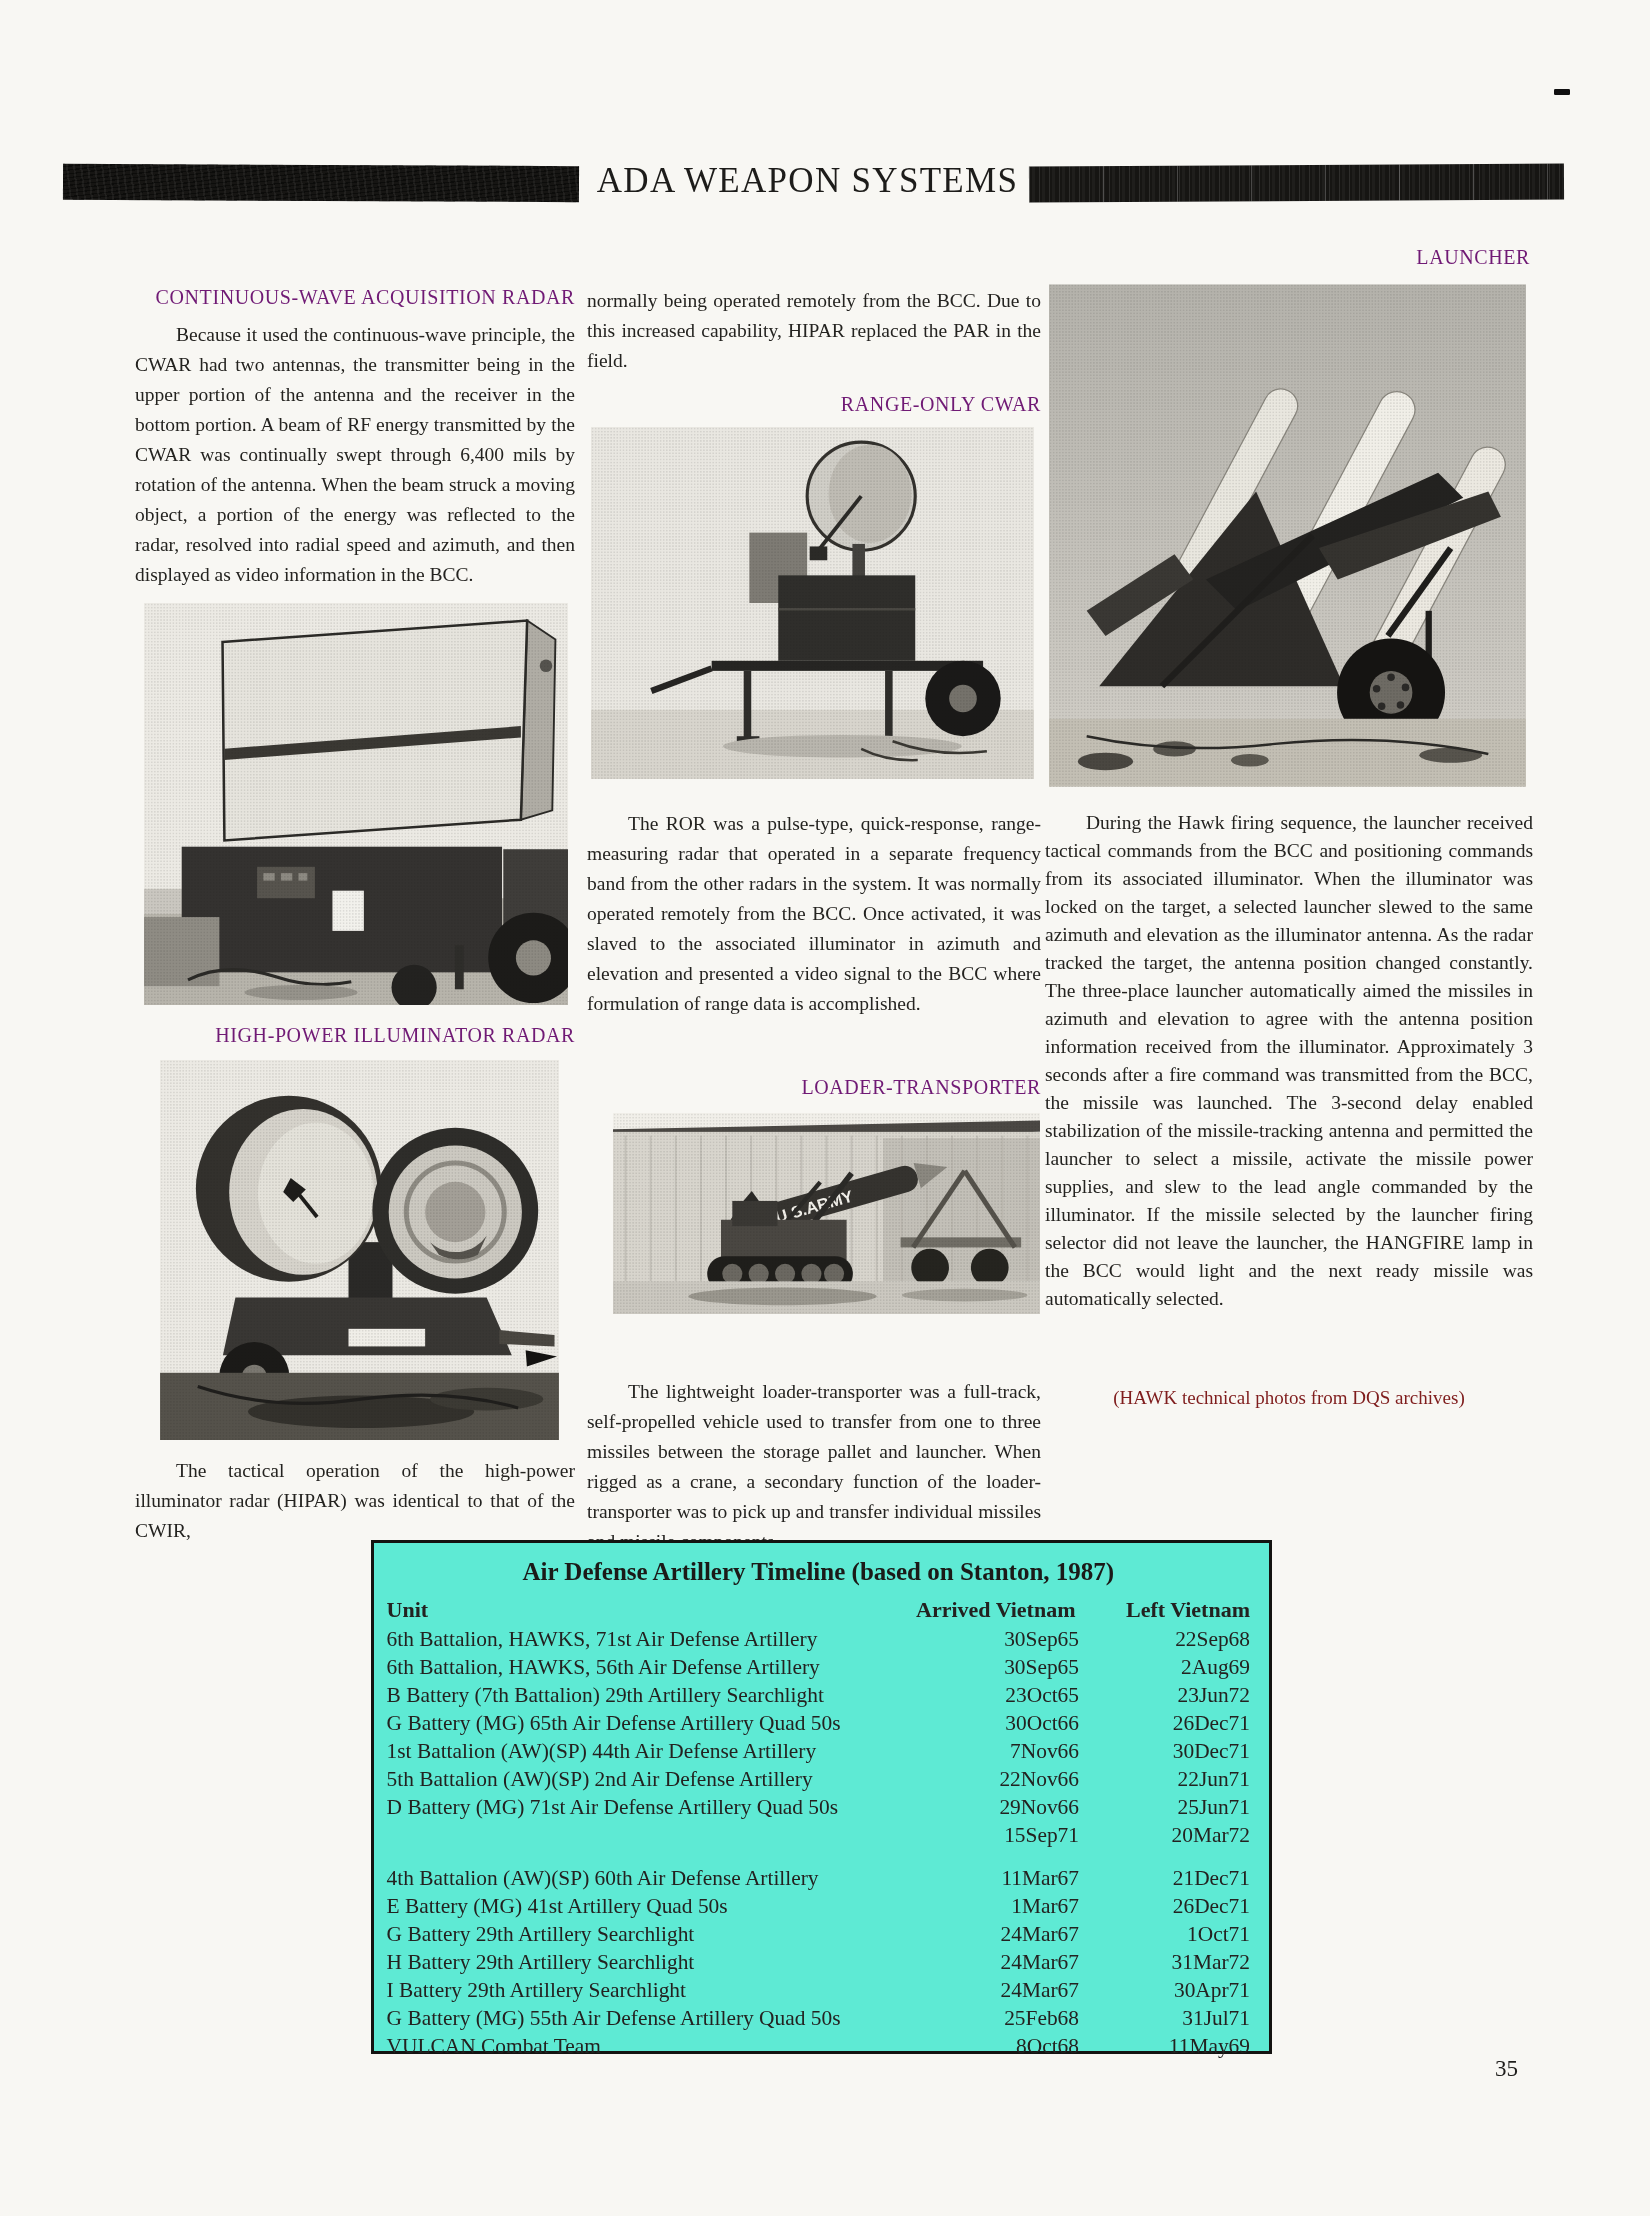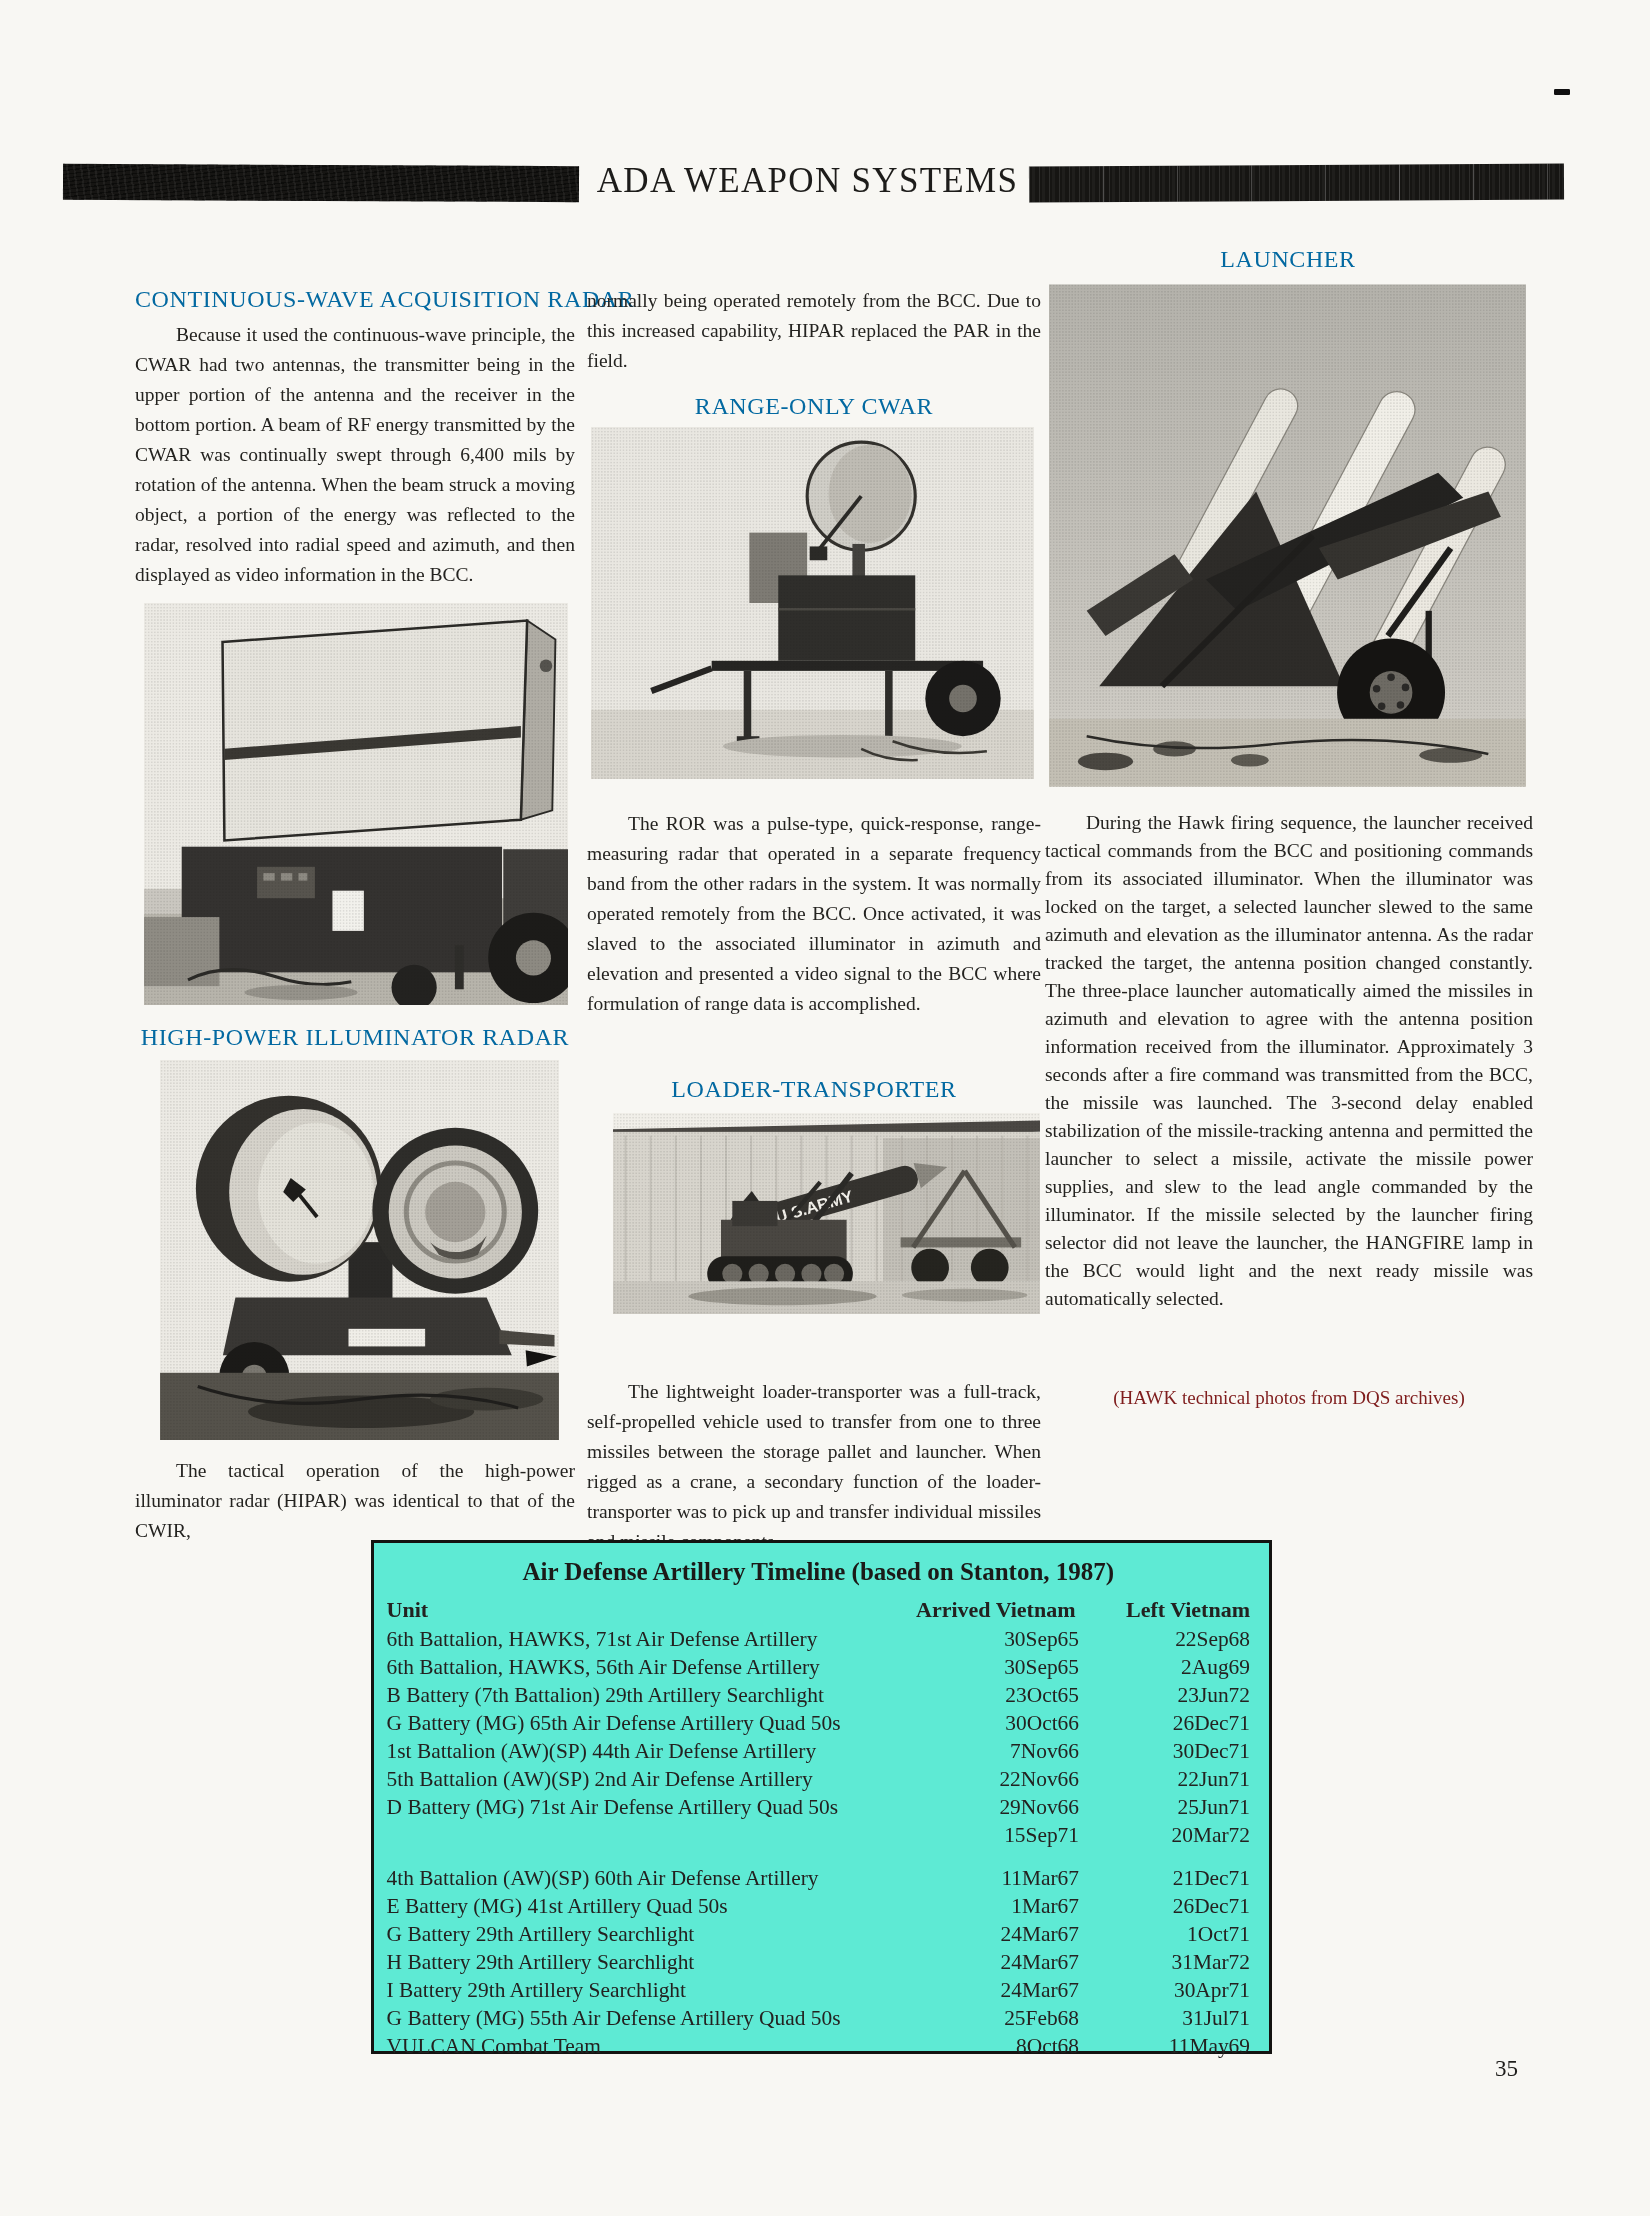--- a/index.html
+++ b/index.html
@@ -21,21 +21,21 @@
       repeating-linear-gradient(90deg, rgba(255,255,255,0.10) 0 1.3px, rgba(255,255,255,0) 1.3px 3.1px, rgba(255,255,255,0.04) 3.1px 5.7px, rgba(255,255,255,0) 5.7px 10px),
       repeating-linear-gradient(90deg, rgba(255,255,255,0.22) 0 1.3px, transparent 1.3px 74px);
   }
   .page-title{
     position:absolute;top:161px;left:578px;width:459px;height:40px;
     font-size:35px;letter-spacing:1.3px;text-align:center;color:#1d1c1a;line-height:39px;
   }
   .dash-mark{position:absolute;left:1554px;top:89px;width:16.3px;height:5.7px;background:#101010;border-radius:1.3px;}
   
   .sec-h{
-    position:absolute;text-align:center;font-size:24px;letter-spacing:0.6px;color:#0369a1;white-space:nowrap;
+    position:absolute;text-align:right;font-size:20px;letter-spacing:0.6px;color:#701a75;white-space:nowrap;
   }
   
   .para{
     position:absolute;font-size:19.5px;line-height:30px;text-align:justify;color:#242320;
   }
   .para.indent{text-indent:41px;}
   .para.tight{line-height:28px;}
   .credit{position:absolute;font-size:19px;text-align:center;color:#7f1d1d;}
   
   .photo{position:absolute;overflow:hidden;}

